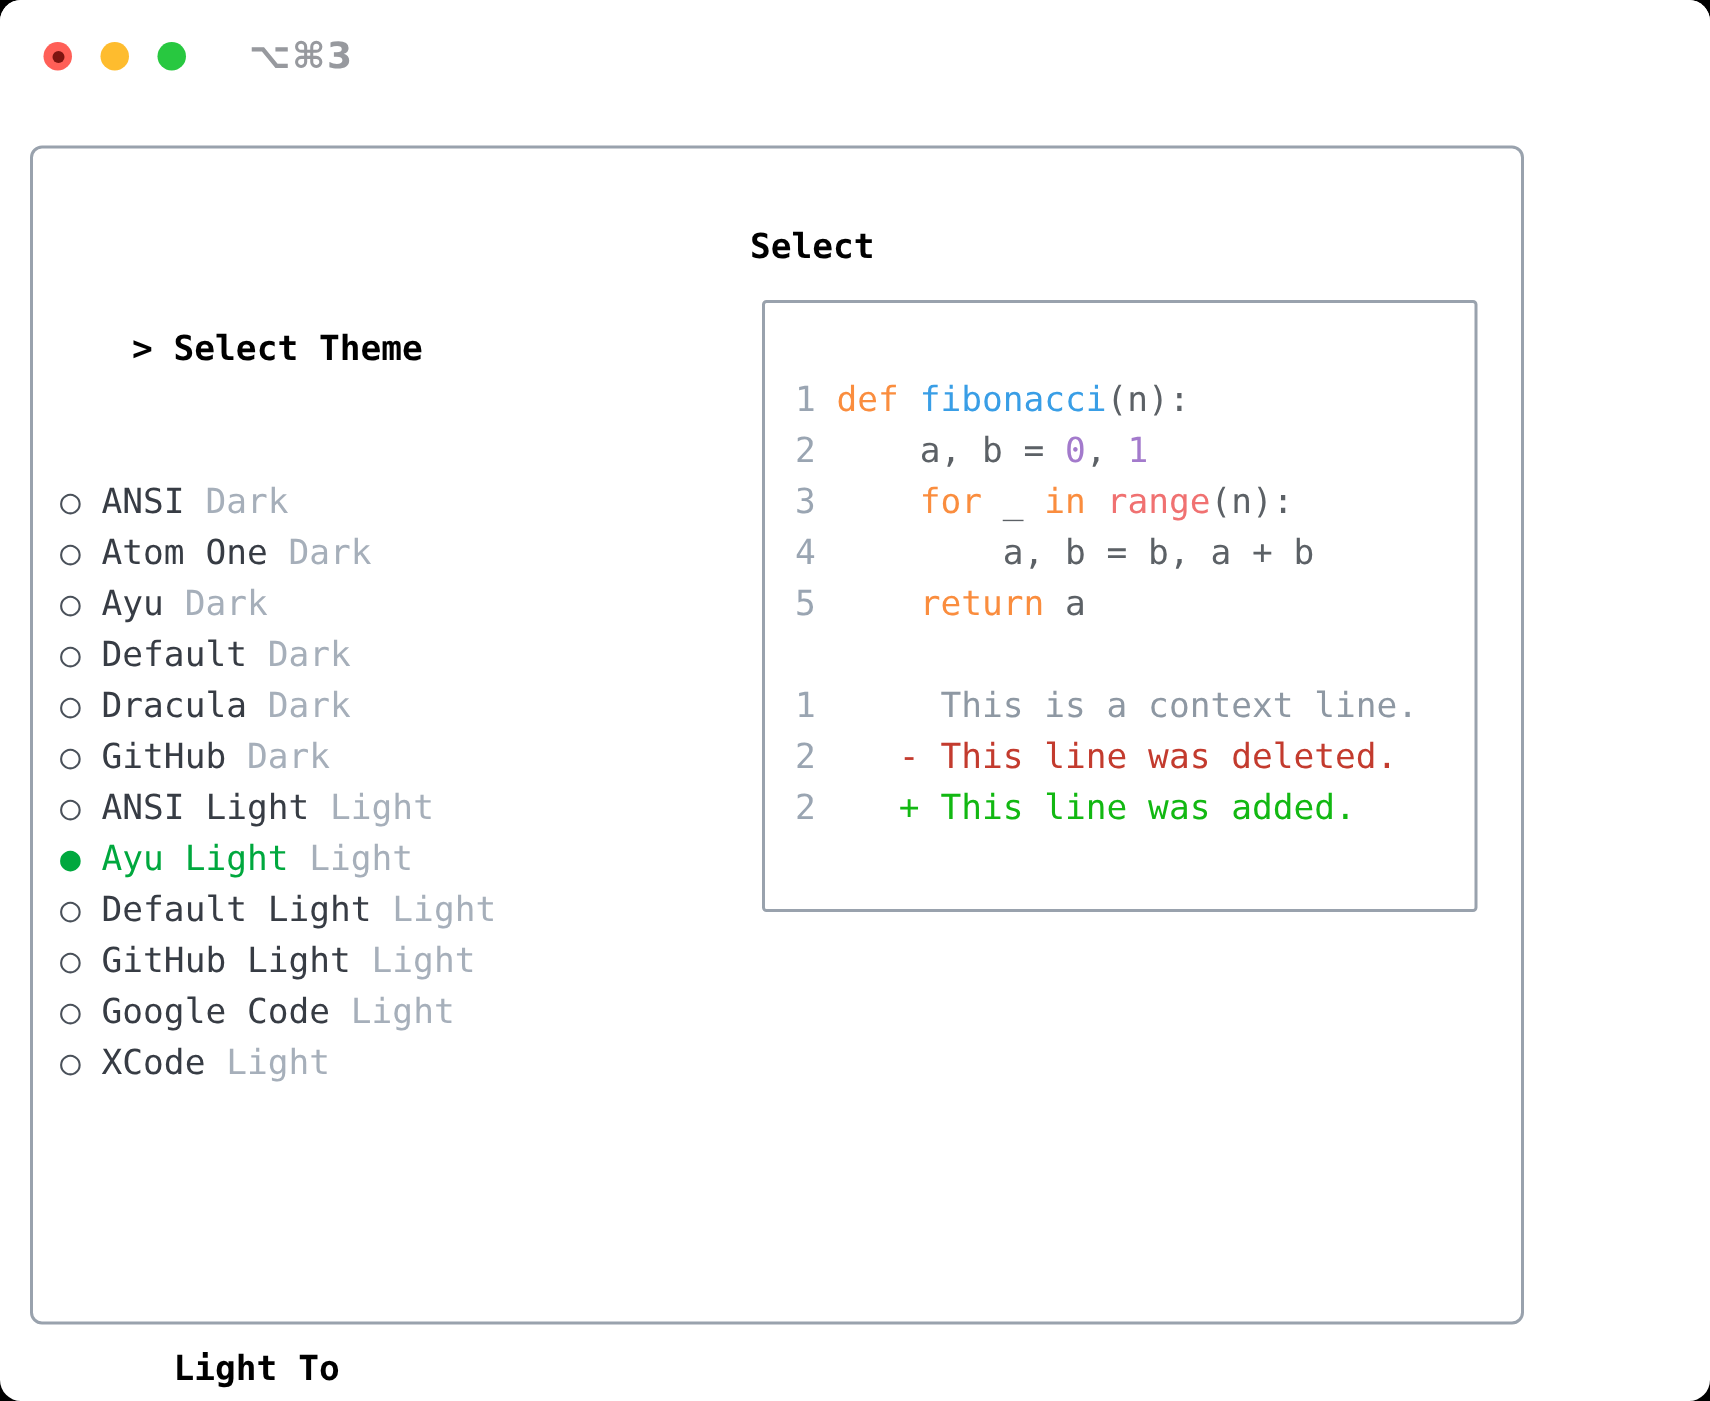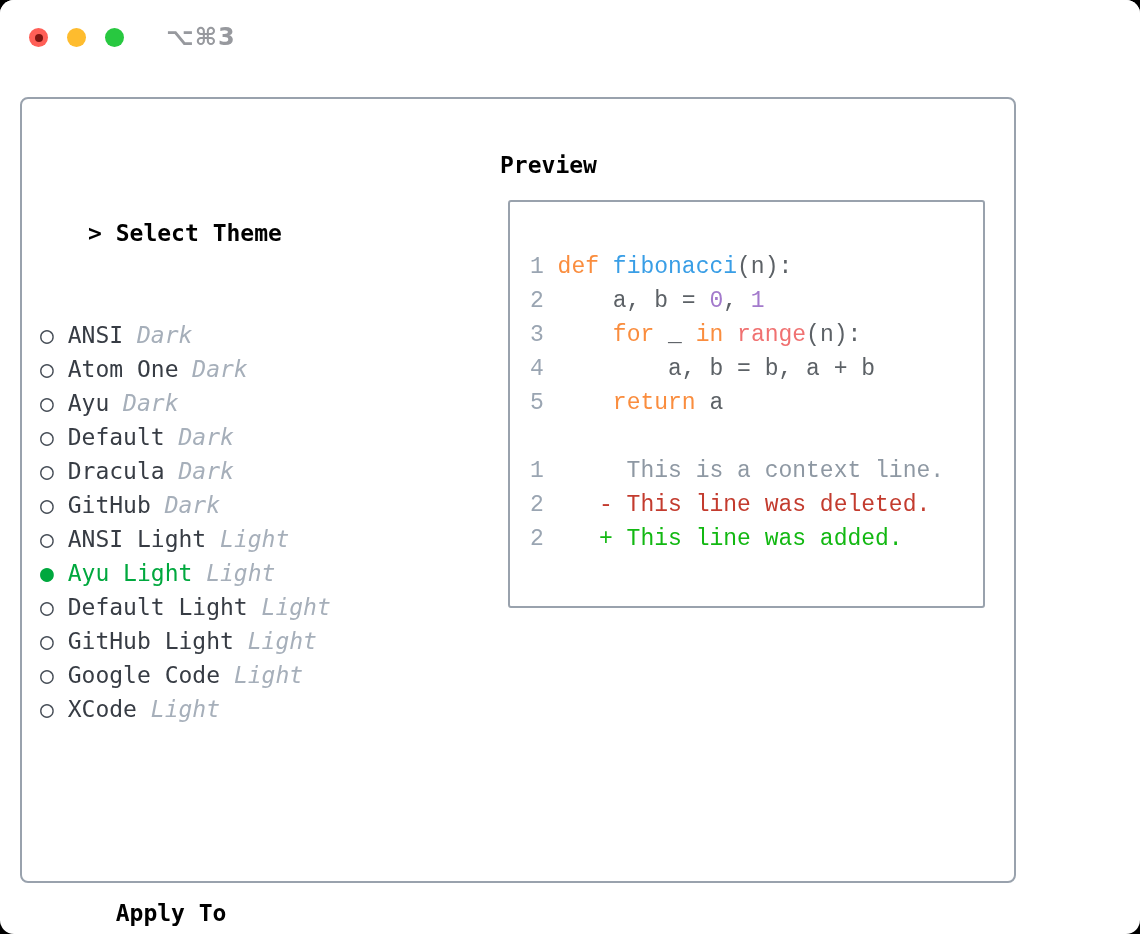--- a/index.html
+++ b/index.html
@@ -26,26 +26,26 @@
           font-weight:700;font-size:24px;color:var(--title_gray);letter-spacing:1px;}
   .panel{position:absolute;left:20px;top:97px;width:992px;height:782px;background:#fff;
          border:2px solid var(--border);border-radius:8px;}
   .leftcol{position:absolute;left:18px;top:49px;font-size:23px;line-height:34px;white-space:pre;}
   .row{min-height:34px;}
   .hdr{font-weight:700;color:#000;margin-left:48px;}
   .indent{padding-left:2ch;}
   .marker{color:var(--marker);}
   .name{color:var(--text_dark);}
   .selected .marker,.selected .name{color:var(--accent_green);}
-  .suffix{color:var(--muted);font-style:italic;}
+  .suffix{color:var(--muted);}
   .spacer{height:34px;}
   .previewhdr{position:absolute;left:478px;top:49px;font-size:23px;line-height:34px;
               font-weight:700;color:#000;}
   .previewbox{position:absolute;left:486px;top:101px;width:473px;height:404px;
-              border:2px solid var(--border);border-radius:3px;background:#fff;overflow:hidden;font-family:Liberation Mono, monospace;}
+              border:2px solid var(--border);border-radius:3px;background:#fff;overflow:hidden;}
   .code{position:absolute;left:20px;top:48px;font-size:23px;line-height:34px;white-space:pre;}
   .cline{min-height:34px;}
   .ln{color:var(--linenum);} .pl{color:var(--code_text);} .kw{color:var(--keyword);}
   .fn{color:var(--function);} .con{color:var(--constant);} .call{color:var(--call);}
   .ctx{color:var(--context);} .del{color:var(--diff_del);} .add{color:var(--diff_add);}
 </style>
 </head>
 <body>
 
 <div class="window">
@@ -55,26 +55,26 @@
     <div class="dot dot-green"></div>
     <div class="wtitle">⌥⌘3</div>
   </div>
 
   <div class="panel">
 
     <div class="leftcol">
       <div class="row hdr"><span>&gt; </span><span>Select Theme</span></div>
       <div><div class="row item"><span class="marker">○ </span><span class="name">ANSI</span><span class="suffix"> Dark</span></div><div class="row item"><span class="marker">○ </span><span class="name">Atom One</span><span class="suffix"> Dark</span></div><div class="row item"><span class="marker">○ </span><span class="name">Ayu</span><span class="suffix"> Dark</span></div><div class="row item"><span class="marker">○ </span><span class="name">Default</span><span class="suffix"> Dark</span></div><div class="row item"><span class="marker">○ </span><span class="name">Dracula</span><span class="suffix"> Dark</span></div><div class="row item"><span class="marker">○ </span><span class="name">GitHub</span><span class="suffix"> Dark</span></div><div class="row item"><span class="marker">○ </span><span class="name">ANSI Light</span><span class="suffix"> Light</span></div><div class="row item selected"><span class="marker">● </span><span class="name">Ayu Light</span><span class="suffix"> Light</span></div><div class="row item"><span class="marker">○ </span><span class="name">Default Light</span><span class="suffix"> Light</span></div><div class="row item"><span class="marker">○ </span><span class="name">GitHub Light</span><span class="suffix"> Light</span></div><div class="row item"><span class="marker">○ </span><span class="name">Google Code</span><span class="suffix"> Light</span></div><div class="row item"><span class="marker">○ </span><span class="name">XCode</span><span class="suffix"> Light</span></div></div>
       <div class="spacer"></div>
-      <div class="row hdr indent">Apply To</div>
+      <div class="row hdr indent">Light To</div>
       
       
       
       
     </div>
 
-    <div class="previewhdr">Preview</div>
+    <div class="previewhdr">Select</div>
     <div class="previewbox">
       <div class="code"><div class="cline"><span class="ln">1 </span><span class="kw">def </span><span class="fn">fibonacci</span><span class="pl">(n):</span></div><div class="cline"><span class="ln">2 </span><span class="pl">    a, b = </span><span class="con">0</span><span class="pl">, </span><span class="con">1</span></div><div class="cline"><span class="ln">3 </span><span class="pl">    </span><span class="kw">for</span><span class="pl"> _ </span><span class="kw">in</span><span class="pl"> </span><span class="call">range</span><span class="pl">(n):</span></div><div class="cline"><span class="ln">4 </span><span class="pl">        a, b = b, a + b</span></div><div class="cline"><span class="ln">5 </span><span class="pl">    </span><span class="kw">return</span><span class="pl"> a</span></div><div class="cline"></div><div class="cline"><span class="ln">1 </span><span class="ctx">     This is a context line.</span></div><div class="cline"><span class="ln">2 </span><span class="del">   - This line was deleted.</span></div><div class="cline"><span class="ln">2 </span><span class="add">   + This line was added.</span></div></div>
     </div>
 
   </div>
 </div>
 
 </body></html>

